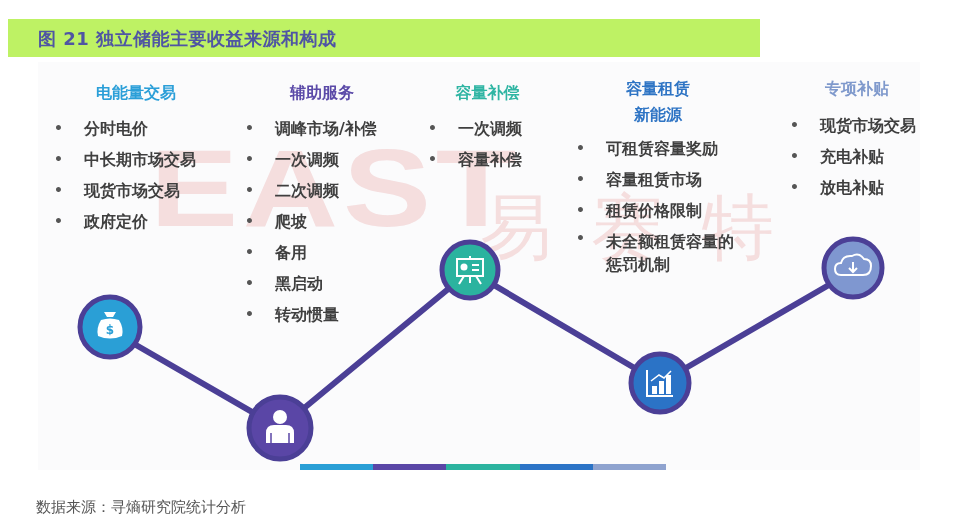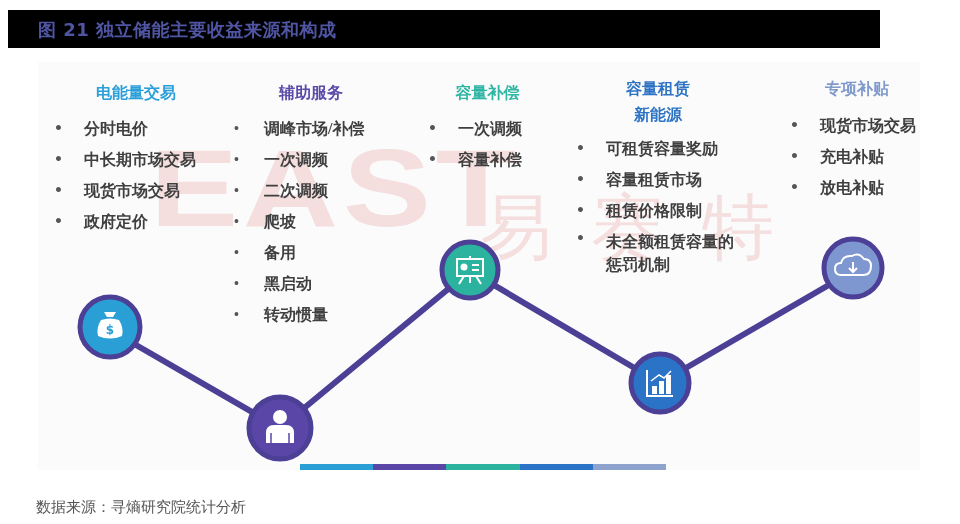--- a/index.html
+++ b/index.html
@@ -1,19 +1,19 @@
 <!DOCTYPE html>
 <html><head>
 <meta charset="utf-8">
 <style>
   html, body { margin:0; padding:0; background:#ffffff; }
   body { width:960px; height:524px; position:relative; overflow:hidden;
          font-family:"DejaVu Sans","Liberation Sans",sans-serif; }
-  .title-bar { position:absolute; left:8px; top:10px; width:872px; height:38px;
-               background:#000000; }
+  .title-bar { position:absolute; left:8px; top:19px; width:752px; height:38px;
+               background:#bef264; }
   .title-text { position:absolute; left:30px; top:8px; font-size:18px; font-weight:bold;
                 color:#4f55a3; letter-spacing:0.5px; }
   .canvas { position:absolute; left:38px; top:62px; width:882px; height:408px; background:#fbfbfc; }
   .watermark-east { position:absolute; left:150px; top:124px; font-family:"Liberation Sans",sans-serif;
                     font-weight:bold; font-size:110px; color:rgba(225,120,120,0.22); letter-spacing:4px;
                     transform:scaleX(1.2); transform-origin:left top; }
   .watermark-cn { position:absolute; left:480px; top:180px; font-size:72px; color:rgba(225,120,120,0.22);
                   font-family:"DejaVu Serif",serif; letter-spacing:8px; }
   .col { position:absolute; }
   .col-title { font-size:16px; font-weight:bold; text-align:center; line-height:26px; }
@@ -103,21 +103,21 @@
 <div class="col" style="left:46px; top:80px; width:190px;" data-name="column-energy-trading">
   <div class="col-title" style="color:#2b9fd8; width:180px;" data-name="column-title">电能量交易</div>
   <ul class="items" style="margin-top:7px;" data-name="item-list">
     <li data-name="list-item">分时电价</li>
     <li data-name="list-item">中长期市场交易</li>
     <li data-name="list-item">现货市场交易</li>
     <li data-name="list-item">政府定价</li>
   </ul>
 </div>
 
-<div class="col" style="left:226px; top:80px; width:200px;font-family:Liberation Serif, serif;" data-name="column-ancillary-services">
+<div class="col" style="left:237px; top:80px; width:200px;" data-name="column-ancillary-services">
   <div class="col-title" style="color:#5b4aa8; width:170px;" data-name="column-title">辅助服务</div>
   <ul class="items" style="margin-top:7px;" data-name="item-list">
     <li data-name="list-item">调峰市场/补偿</li>
     <li data-name="list-item">一次调频</li>
     <li data-name="list-item">二次调频</li>
     <li data-name="list-item">爬坡</li>
     <li data-name="list-item">备用</li>
     <li data-name="list-item">黑启动</li>
     <li data-name="list-item">转动惯量</li>
   </ul>

